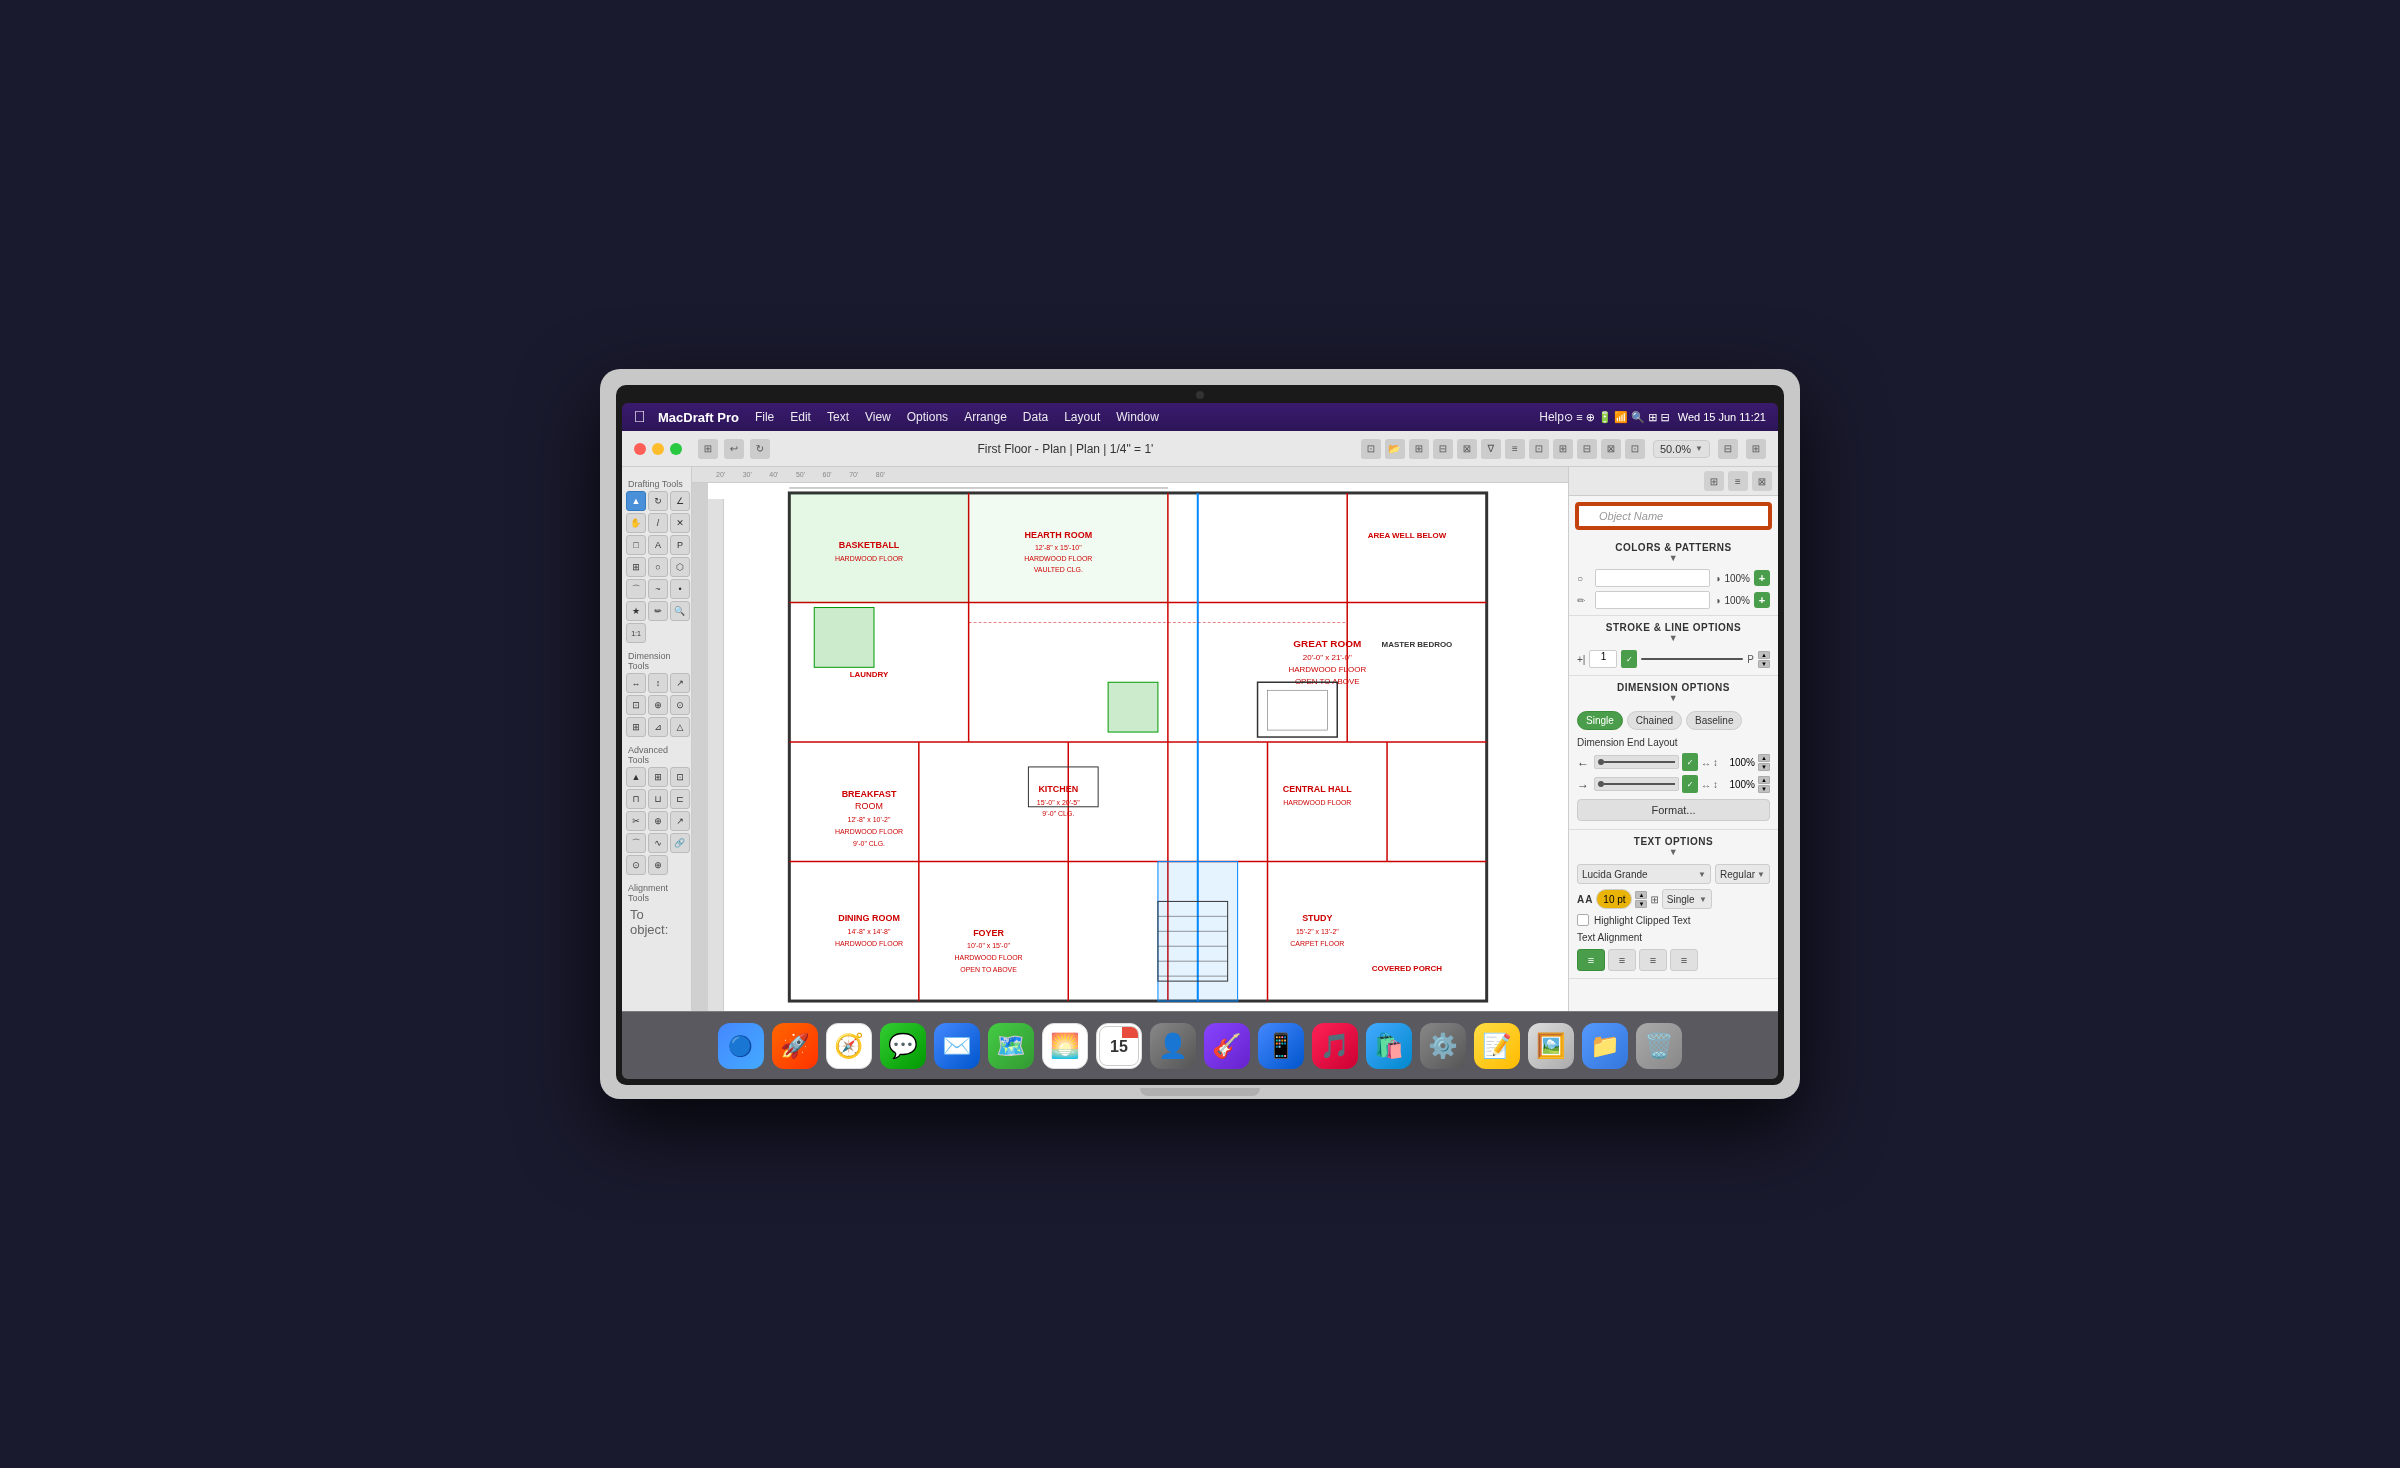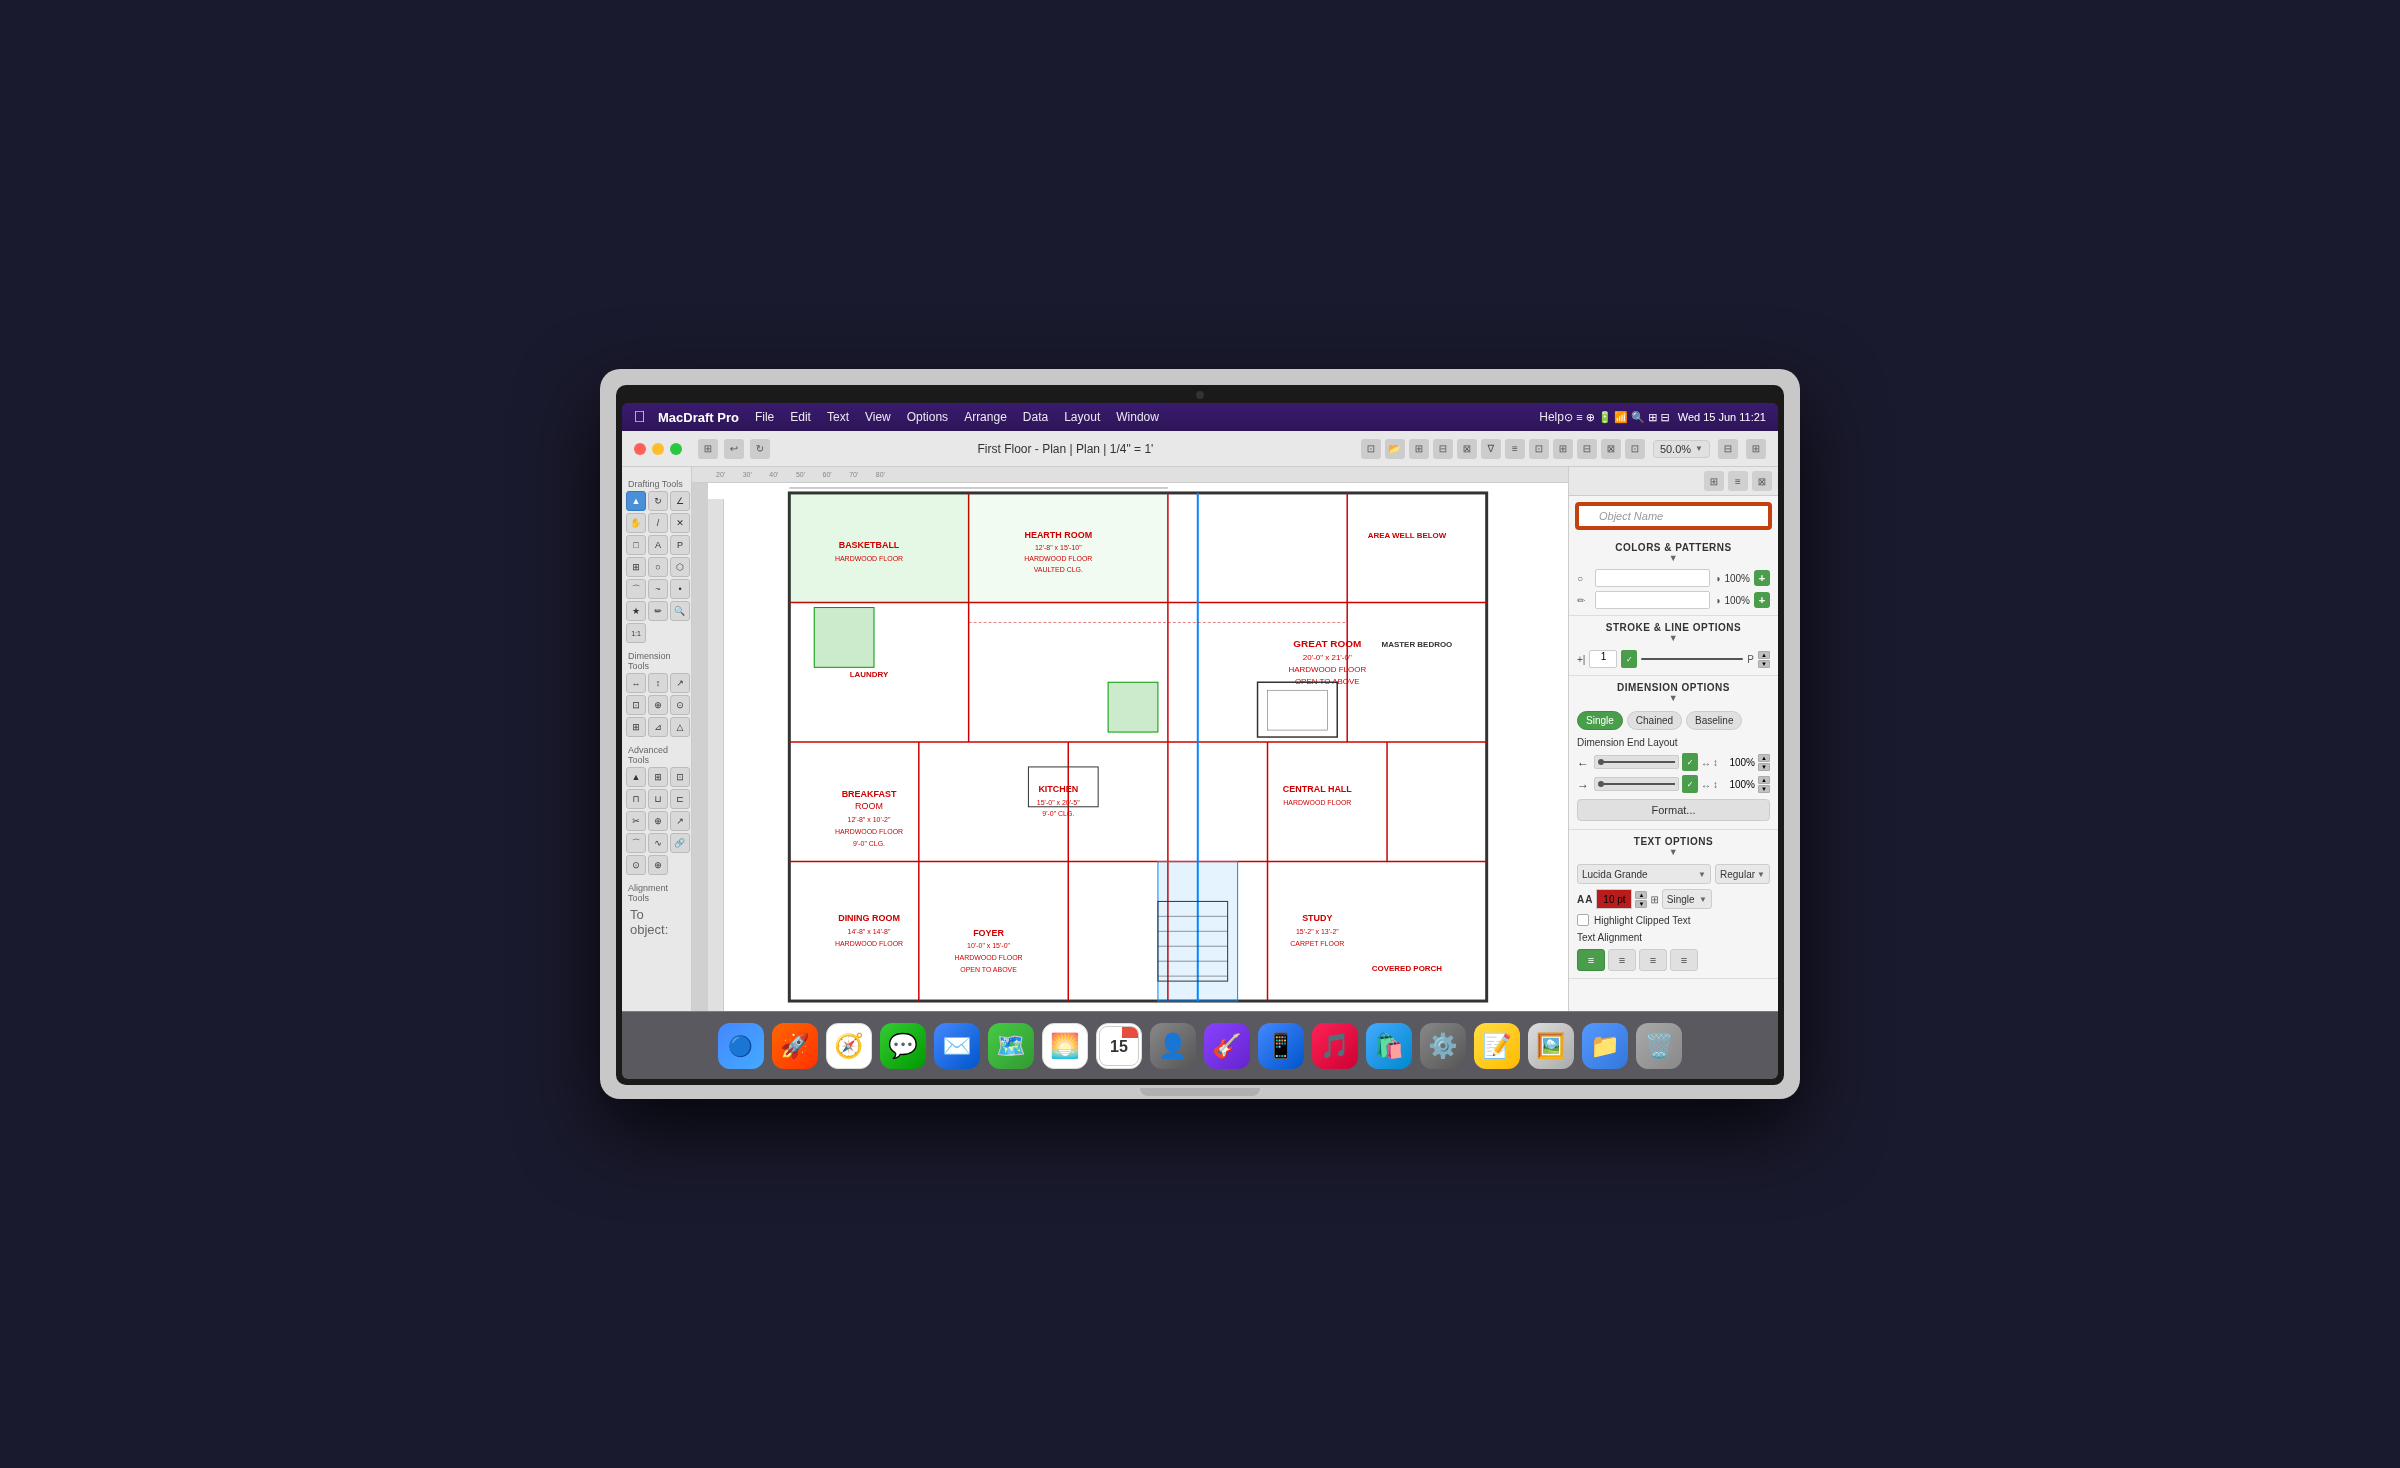--- a/index.html
+++ b/index.html
@@ -582,22 +582,22 @@
       font-size: 10px;
       color: #333;
       font-weight: bold;
       letter-spacing: 1px;
     }
 
     .size-input {
       width: 36px;
       height: 20px;
       border: 1px solid #ccc;
-      border-radius: 1px;
-      background: #b91c1c;
+      border-radius: 10px;
+      background: #eab308;
       font-size: 10px;
       text-align: center;
       display: flex;
       align-items: center;
       justify-content: center;
     }
 
     .spacing-icon {
       font-size: 10px;
       color: #555;

